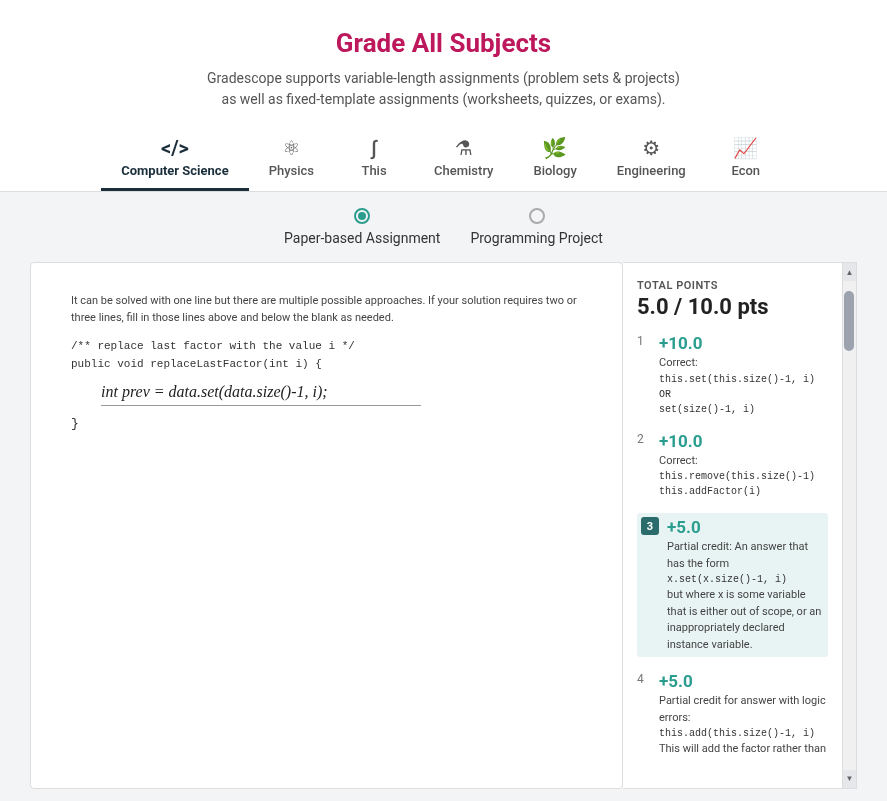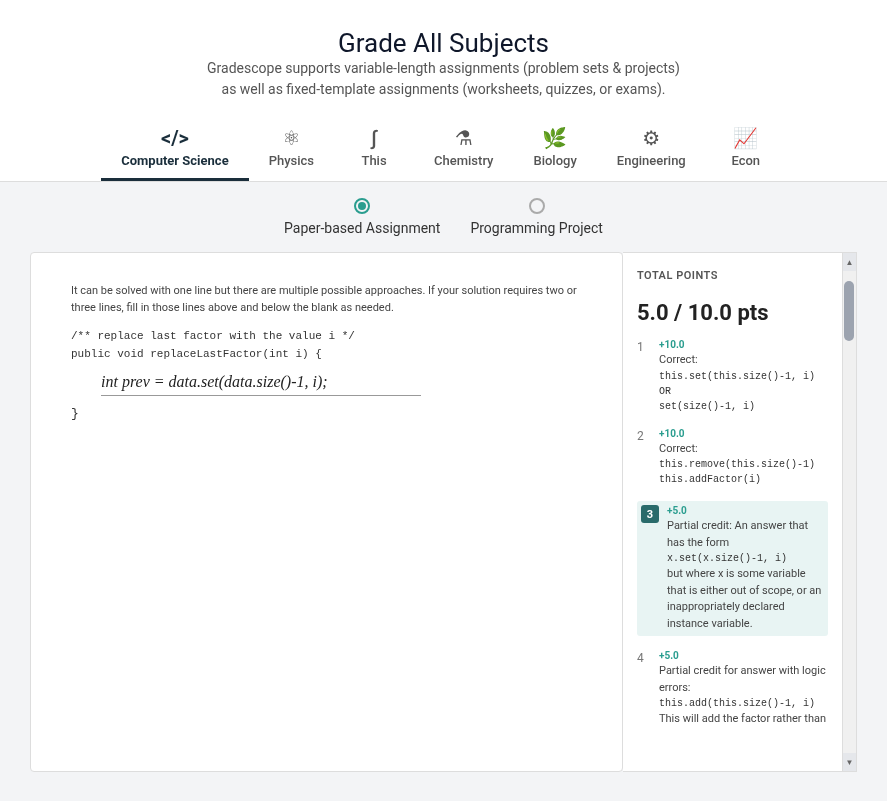--- a/index.html
+++ b/index.html
@@ -13,22 +13,23 @@
     }
 
     .page-header {
       text-align: center;
       padding: 28px 20px 16px;
       background: #fff;
     }
 
     .page-title {
       font-size: 26px;
-      font-weight: 400;
-      color: #0f172a;
+      font-weight: 700;
+      color: #be185d;
+      margin-bottom: 10px;
     }
 
     .page-subtitle {
       font-size: 14px;
       color: #555;
       line-height: 1.5;
     }
 
     .subject-tabs {
       display: flex;
@@ -167,21 +168,21 @@
       overflow-y: auto;
       max-height: 560px;
     }
 
     .total-points-label {
       font-size: 11px;
       font-weight: 600;
       color: #555;
       text-transform: uppercase;
       letter-spacing: 0.5px;
-      margin-bottom: 18px;
+      margin-bottom: 2px;
     }
 
     .total-points-value {
       font-size: 22px;
       font-weight: 700;
       color: #222;
       margin-bottom: 14px;
     }
 
     .rubric-item {
@@ -195,21 +196,21 @@
       font-size: 12px;
       color: #777;
       min-width: 14px;
       padding-top: 1px;
     }
 
     .rubric-body {}
 
     .rubric-score {
       font-weight: 700;
-      font-size: 10px;
+      font-size: 17px;
       margin-bottom: 2px;
     }
 
     .rubric-score.positive { color: #2a9d8f; }
 
     .rubric-desc {
       font-size: 11px;
       color: #444;
       line-height: 1.5;
     }

